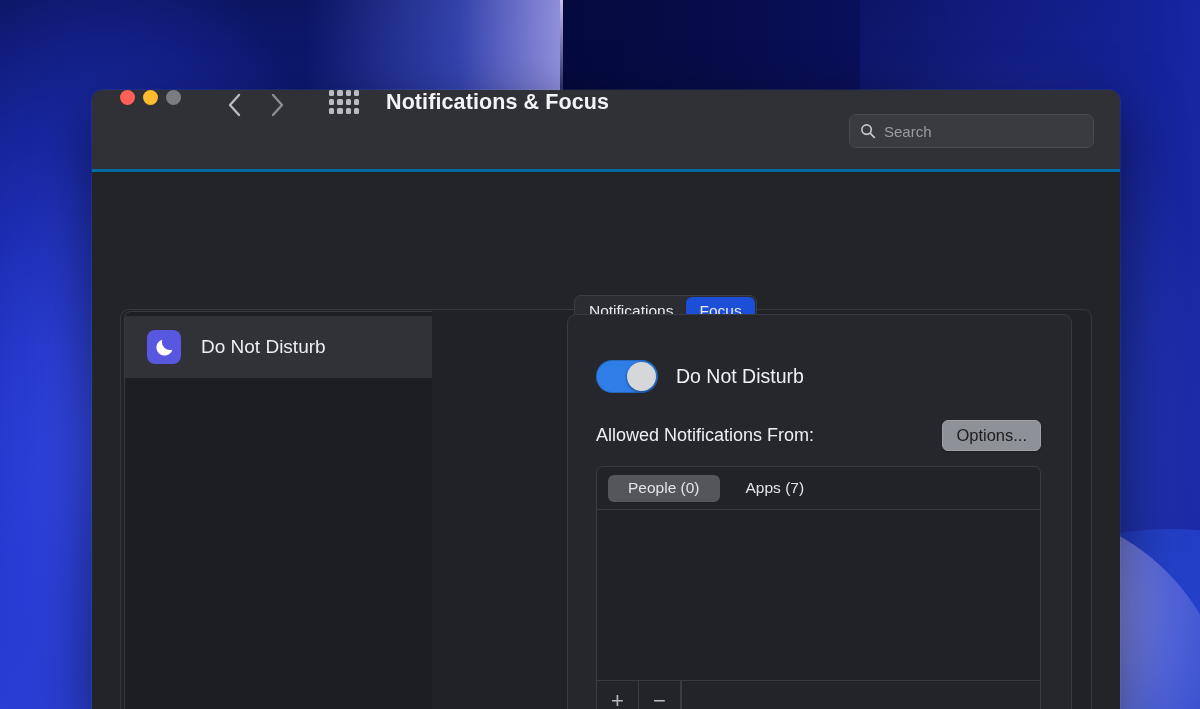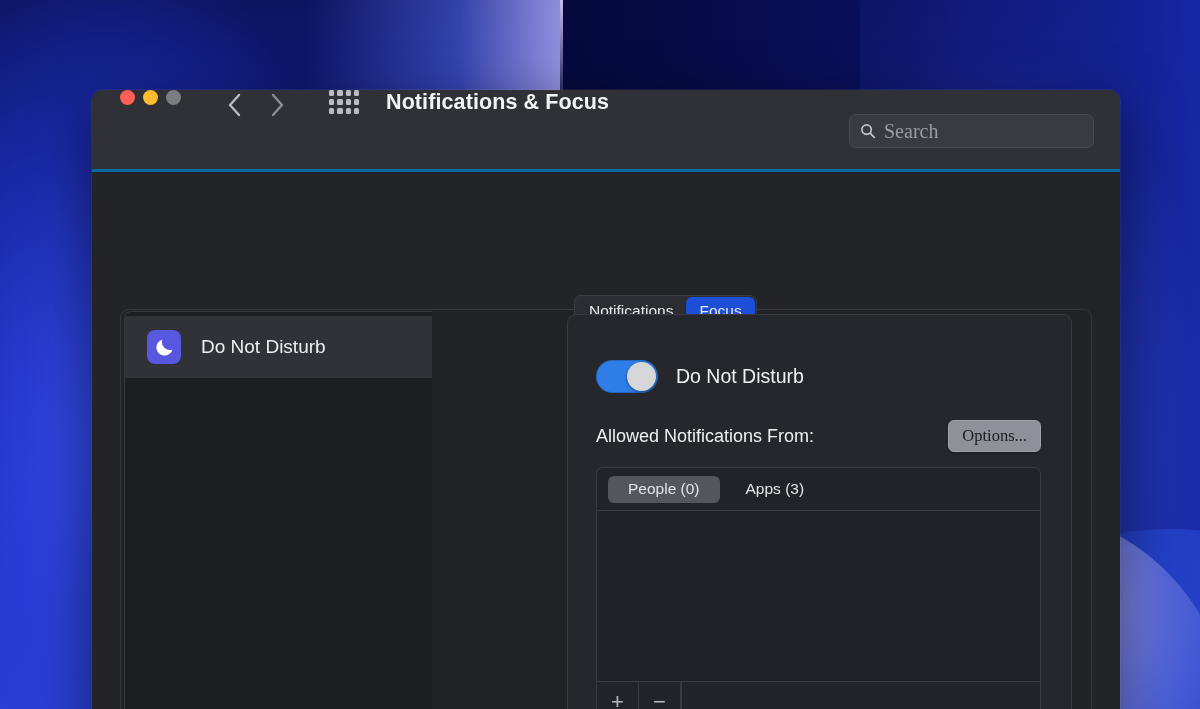--- a/index.html
+++ b/index.html
@@ -90,21 +90,21 @@
 
   #search {
     position:absolute; right:26px; top:24px;
     width:245px; height:34px;
     background:#3a3b41; border:1px solid #494a51; border-radius:7px;
     display:flex; align-items:center; padding:0 10px;
   }
   #search .mag { width:16px; height:16px; flex:0 0 auto; margin-right:8px; }
   #search-input {
     flex:1; background:transparent; border:none; outline:none;
-    color:#d8d9dd; font-family:Liberation Serif, serif; font-size:20px;
+    color:#d8d9dd; font-family:Liberation Sans, sans-serif; font-size:15px;
   }
   #search-input::placeholder { color:#9a9ca3; }
 
   
   #body { position:relative; height:548px; background:#232427; }
 
   
   #segment {
     position:absolute; left:482px; top:123px;
     display:flex; align-items:center;
@@ -168,21 +168,21 @@
   }
   .toggle-label { margin-left:18px; color:#eef0f2; font-size:19.5px; }
 
   .allowed-row {
     display:flex; align-items:center; justify-content:space-between;
     margin:27px 30px 12px 28px;
   }
   .allowed-label { color:#eef0f2; font-size:18px; }
   #options-btn {
     background:#8f9198; border:1px solid #a0a2a8; border-radius:6px;
-    color:#1c1d20; font-family:Liberation Serif, serif;
+    color:#1c1d20; font-family:Liberation Sans, sans-serif;
     font-size:16.5px; padding:5px 13px; cursor:default;
     box-shadow:0 1px 2px rgba(0,0,0,.3);
   }
 
   .list-box {
     margin:15px 30px 0 28px;
     background:#222328;
     border:1px solid #3b3c42; border-radius:7px;
     overflow:hidden;
   }
@@ -307,21 +307,21 @@
       </div>
 
       <div class="allowed-row">
         <span class="allowed-label">Allowed Notifications From:</span>
         <button id="options-btn">Options...</button>
       </div>
 
       <div class="list-box">
         <div class="list-head">
           <div class="ltab active">People (0)</div>
-          <div class="ltab">Apps (3)</div>
+          <div class="ltab">Apps (7)</div>
         </div>
         <div class="list-body"></div>
         <div class="list-foot">
           <div class="foot-btn">+</div>
           <div class="foot-btn">−</div>
           <div class="foot-sep"></div>
         </div>
       </div>
 
     </div>

